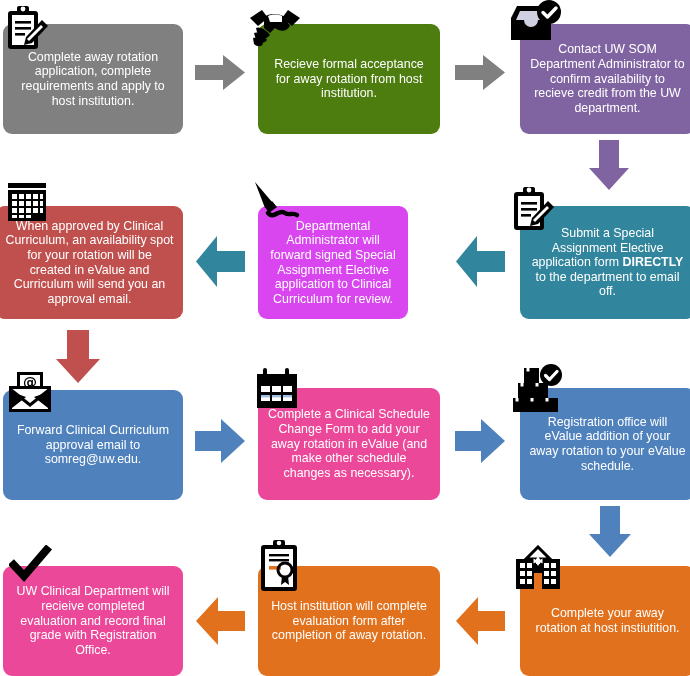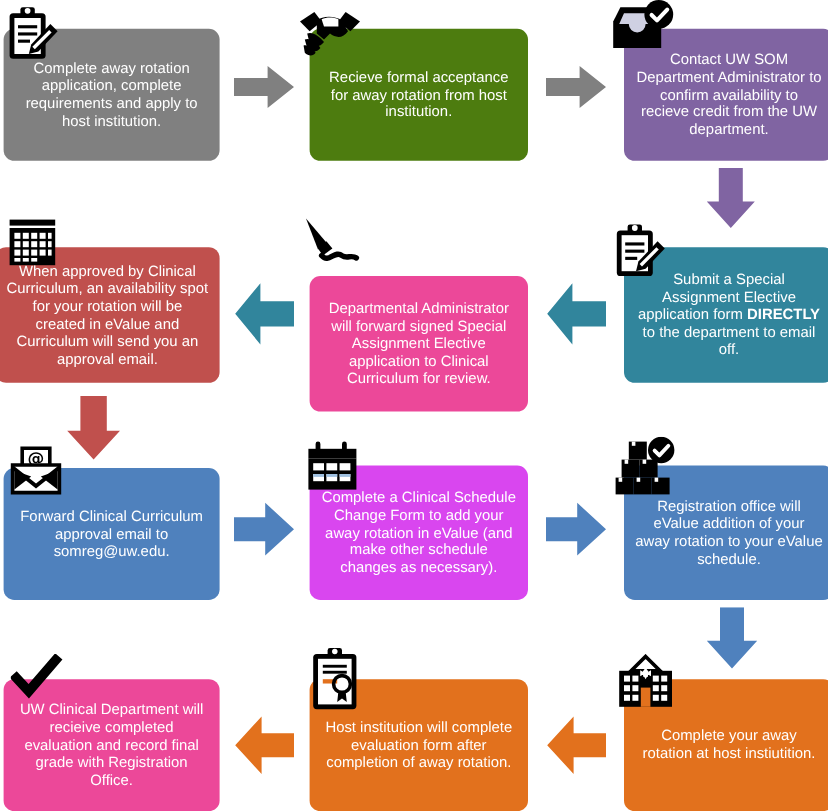--- a/index.html
+++ b/index.html
@@ -29,26 +29,26 @@
   .node .txt{display:block;width:100%;}
   .node b{font-weight:bold;}
 
   
   #n1{left:3px;  top:24px; width:180px; height:110px; background:#808080;}
   #n2{left:258px;top:24px; width:182px; height:110px; background:#4d7c0f;}
   #n3{left:520px;top:24px; width:175px; height:110px; background:#8064a2;}
 
   
   #n4{left:-4px; top:206px;width:187px; height:113px; background:#c0504d;}
-  #n5{left:258px;top:206px;width:182px; height:113px; background:#ec4899;margin-top:24px;}
+  #n5{left:258px;top:206px;width:150px; height:113px; background:#d946ef;}
   #n6{left:520px;top:206px;width:175px; height:113px; background:#31859c;}
 
   
   #n7{left:3px;  top:390px;width:180px; height:110px; background:#4f81bd;justify-content:center;}
-  #n8{left:258px;top:388px;width:182px; height:112px; background:#d946ef;}
+  #n8{left:258px;top:388px;width:182px; height:112px; background:#ec4899;}
   #n9{left:520px;top:388px;width:175px; height:112px; background:#4f81bd;}
 
   
   #n10{left:3px;  top:566px;width:180px; height:110px; background:#ec4899;align-items:center;}
   #n11{left:258px;top:566px;width:182px; height:110px; background:#e2711d;}
   #n12{left:520px;top:566px;width:175px; height:110px; background:#e2711d;}
 
   
   .arrow{position:absolute;z-index:3;}
   .arrow svg{display:block;}

